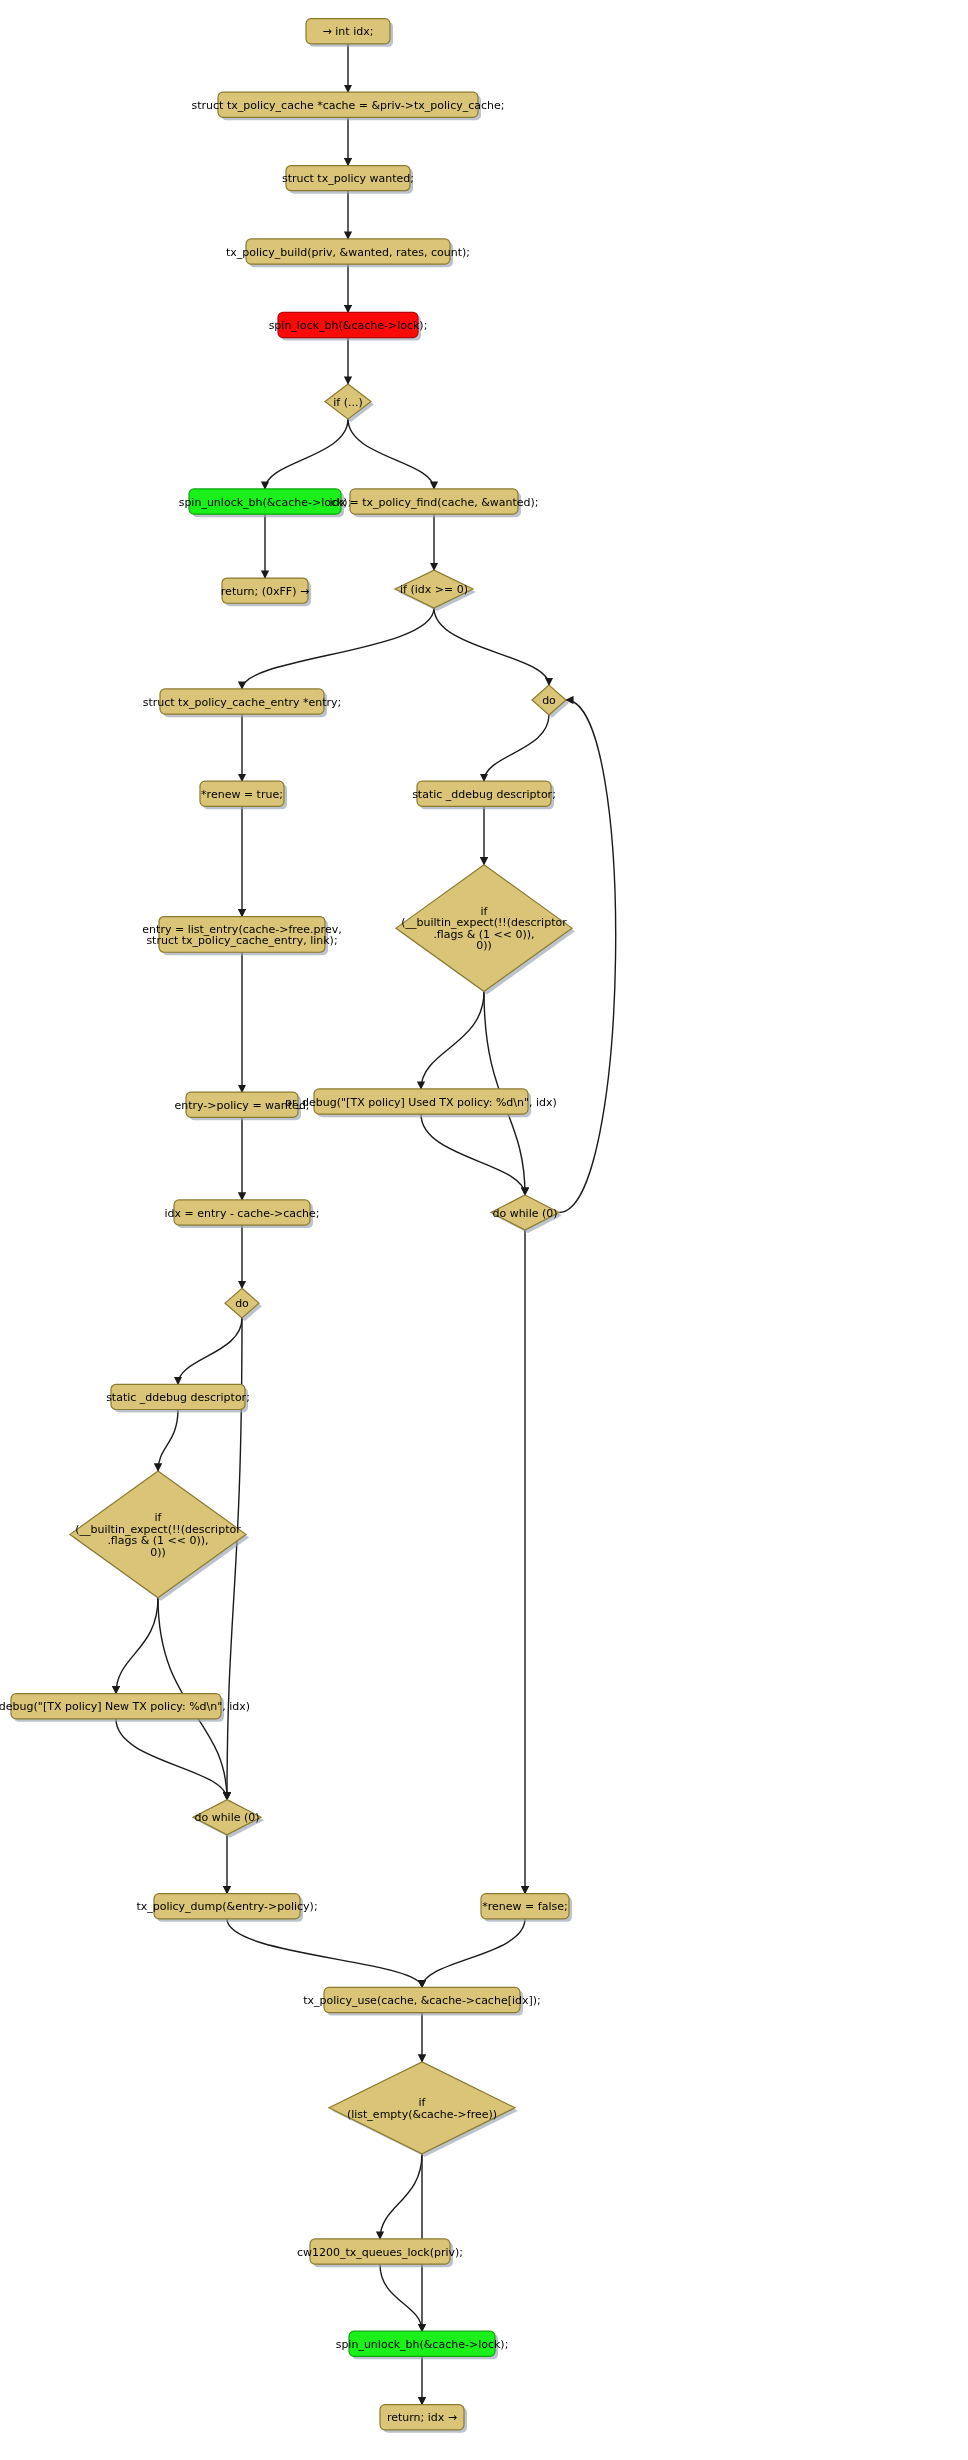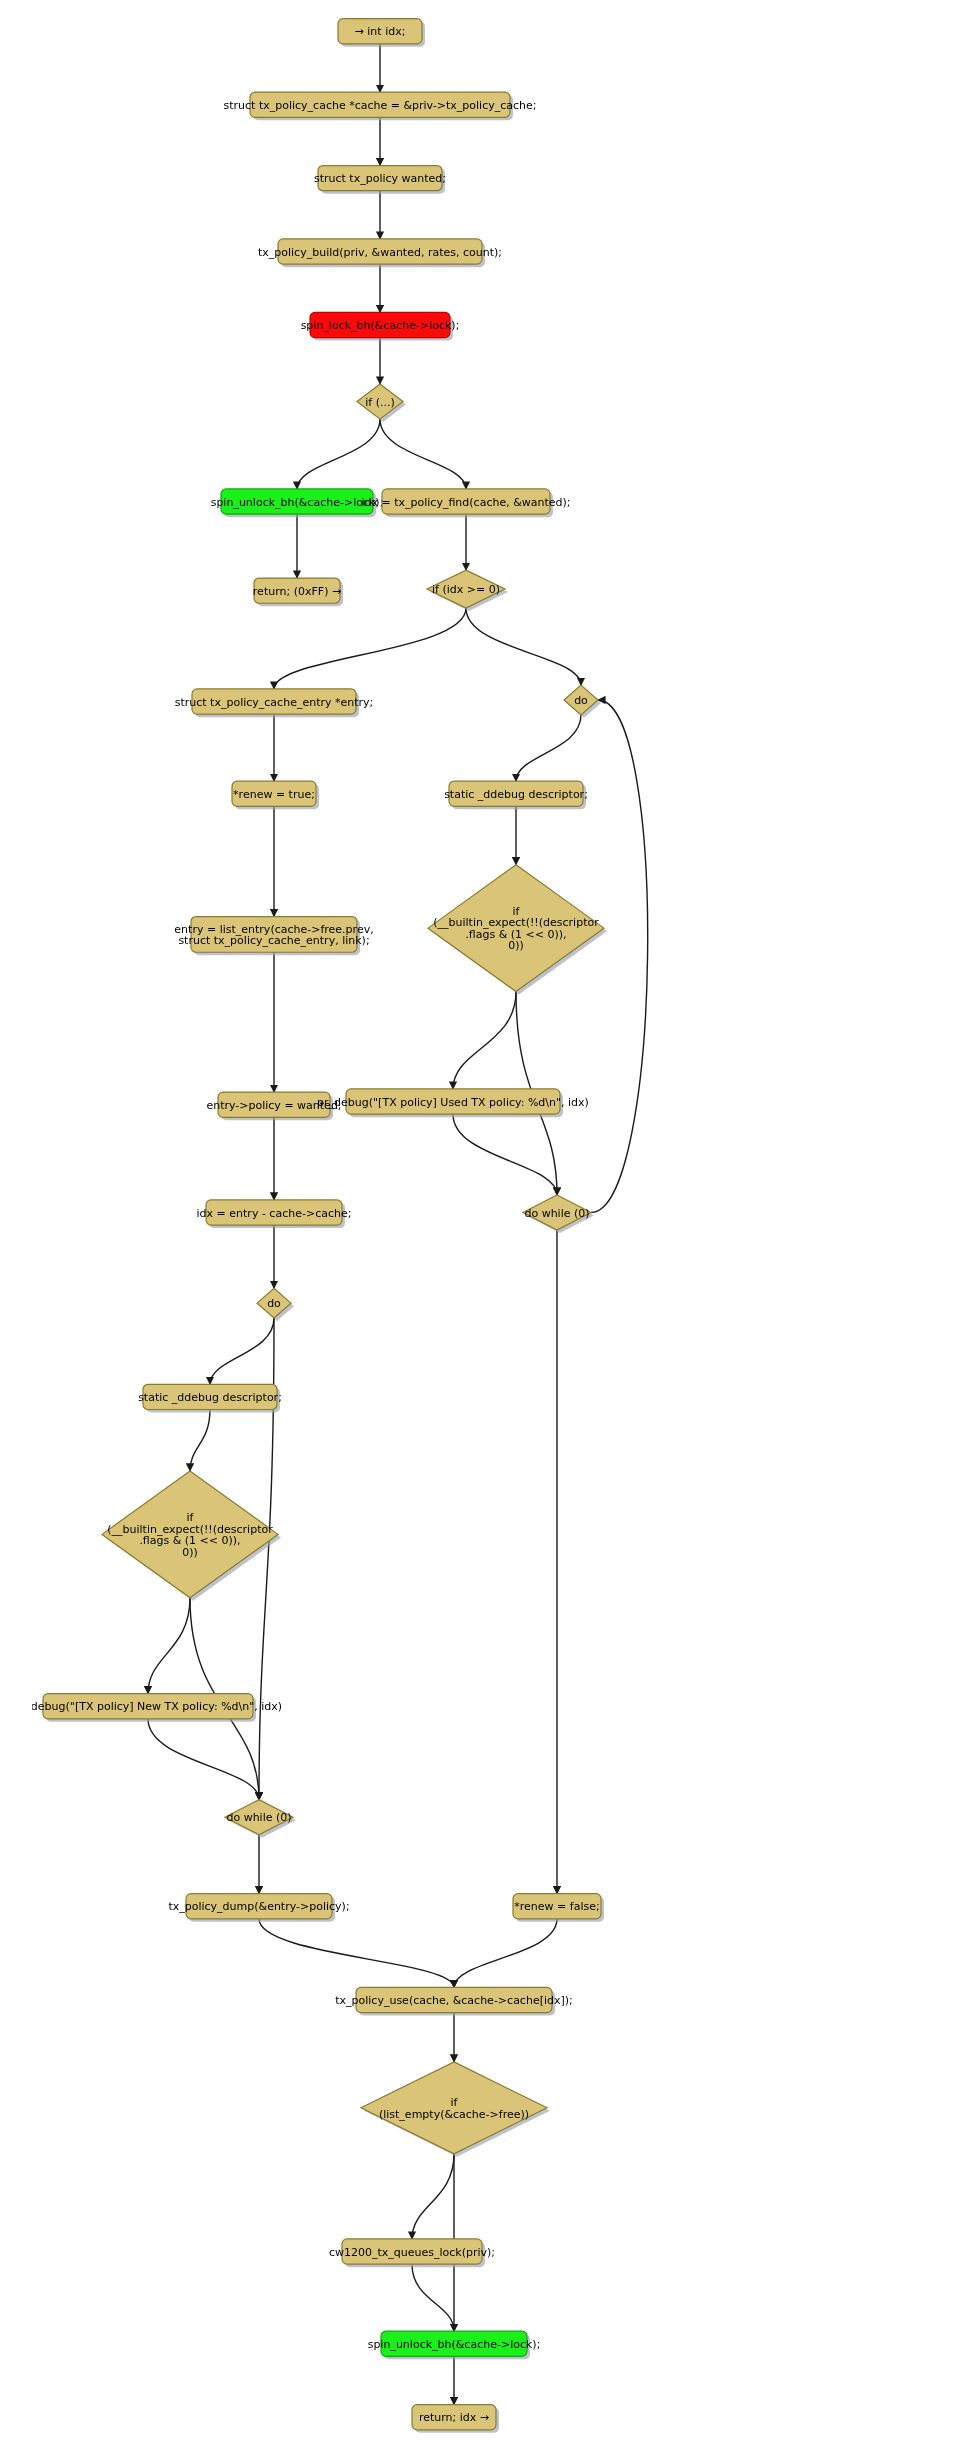--- a/index.html
+++ b/index.html
@@ -1,17 +1,17 @@
 <!DOCTYPE html>
 <html><head>
 <meta charset="utf-8">
 <style>
   html,body{margin:0;padding:0;background:#ffffff;}
   body{font-family:"DejaVu Sans",sans-serif;}
-  #stage{position:relative;width:784px;height:2460px;background:#ffffff;overflow:hidden;margin-left:32px;}
+  #stage{position:relative;width:784px;height:2460px;background:#ffffff;overflow:hidden;}
   svg{display:block;}
   .node-text{font-family:"DejaVu Sans",sans-serif;font-size:11px;fill:#000000;}
   .edge{stroke:#1a1a1a;stroke-width:1.4px;fill:none;}
   .shadow{fill:#9aa3b0;opacity:.65;}
   .proc{fill:#d9c477;stroke:#8a7a2f;stroke-width:1.2px;}
   .proc-red{fill:#fc0a0a;stroke:#b50707;stroke-width:1.2px;}
   .proc-green{fill:#1bf01b;stroke:#0fa60f;stroke-width:1.2px;}
   .diamond{fill:#d9c477;stroke:#8a7a2f;stroke-width:1.2px;}
 </style>
 </head>

